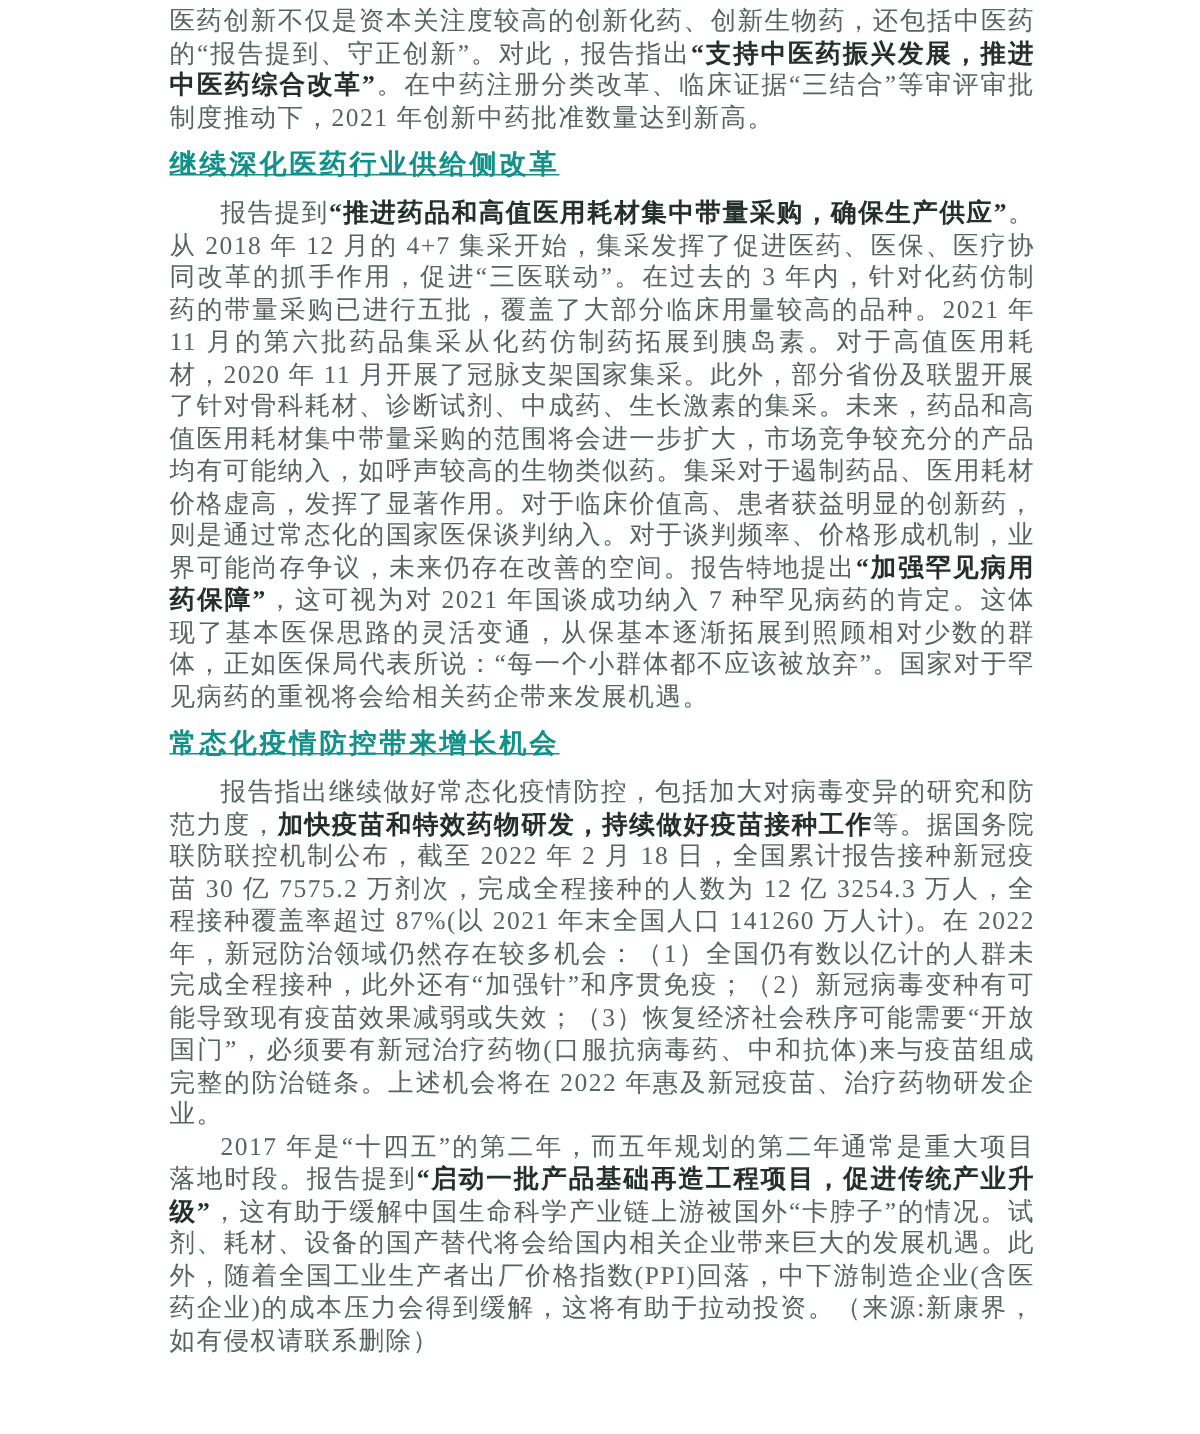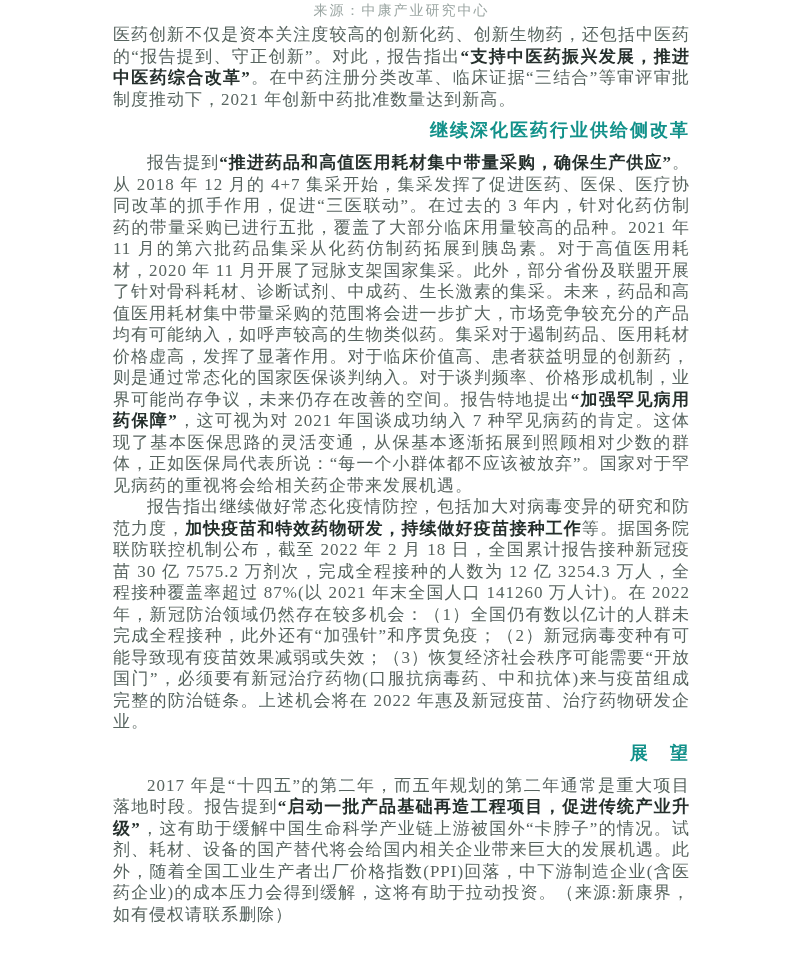--- a/index.html
+++ b/index.html
@@ -22,27 +22,28 @@
   }
   .source {
     text-align: center;
     font-size: 14px;
     line-height: 16px;
     letter-spacing: 2px;
     color: var(--source-color, #9aa5a2);
     margin: 0 0 5px 0;
   }
   .heading {
-    text-align: right;
+    text-align: left;
     font-size: 18px;
     line-height: 21px;
     font-weight: bold;
     letter-spacing: 2px;
     color: var(--heading-color, #12918a);
     margin: 10px 0 11px 0;
+    text-decoration: underline;
   }
   .para {
     font-size: 17px;
     line-height: 21.5px;
     letter-spacing: 1px;
     text-align: justify;
     text-justify: inter-ideograph;
     color: var(--body-color, #57645f);
     margin: 0;
   }
@@ -51,22 +52,21 @@
   }
   .seg.bold {
     font-weight: bold;
     color: var(--bold-color, #252f2c);
   }
 </style>
 </head>
 <body>
 
 <div class="page">
-  <div class="source">来源：中康产业研究中心</div>
   <article id="article">
       <p class="para"><span class="seg">医药创新不仅是资本关注度较高的创新化药、创新生物药，还包括中医药的“报告提到、守正创新”。对此，报告指出</span><span class="seg bold">“支持中医药振兴发展，推进中医药综合改革”</span><span class="seg">。在中药注册分类改革、临床证据“三结合”等审评审批制度推动下，2021 年创新中药批准数量达到新高。</span></p>
       <h2 class="heading">继续深化医药行业供给侧改革</h2>
       <p class="para indent"><span class="seg">报告提到</span><span class="seg bold">“推进药品和高值医用耗材集中带量采购，确保生产供应”</span><span class="seg">。从 2018 年 12 月的 4+7 集采开始，集采发挥了促进医药、医保、医疗协同改革的抓手作用，促进“三医联动”。在过去的 3 年内，针对化药仿制药的带量采购已进行五批，覆盖了大部分临床用量较高的品种。2021 年 11 月的第六批药品集采从化药仿制药拓展到胰岛素。对于高值医用耗材，2020 年 11 月开展了冠脉支架国家集采。此外，部分省份及联盟开展了针对骨科耗材、诊断试剂、中成药、生长激素的集采。未来，药品和高值医用耗材集中带量采购的范围将会进一步扩大，市场竞争较充分的产品均有可能纳入，如呼声较高的生物类似药。集采对于遏制药品、医用耗材价格虚高，发挥了显著作用。对于临床价值高、患者获益明显的创新药，则是通过常态化的国家医保谈判纳入。对于谈判频率、价格形成机制，业界可能尚存争议，未来仍存在改善的空间。报告特地提出</span><span class="seg bold">“加强罕见病用药保障”</span><span class="seg">，这可视为对 2021 年国谈成功纳入 7 种罕见病药的肯定。这体现了基本医保思路的灵活变通，从保基本逐渐拓展到照顾相对少数的群体，正如医保局代表所说：“每一个小群体都不应该被放弃”。国家对于罕见病药的重视将会给相关药企带来发展机遇。</span></p>
+      <h2 class="heading">常态化疫情防控带来增长机会</h2>
       <p class="para indent"><span class="seg">报告指出继续做好常态化疫情防控，包括加大对病毒变异的研究和防范力度，</span><span class="seg bold">加快疫苗和特效药物研发，持续做好疫苗接种工作</span><span class="seg">等。据国务院联防联控机制公布，截至 2022 年 2 月 18 日，全国累计报告接种新冠疫苗 30 亿 7575.2 万剂次，完成全程接种的人数为 12 亿 3254.3 万人，全程接种覆盖率超过 87%(以 2021 年末全国人口 141260 万人计)。在 2022 年，新冠防治领域仍然存在较多机会：（1）全国仍有数以亿计的人群未完成全程接种，此外还有“加强针”和序贯免疫；（2）新冠病毒变种有可能导致现有疫苗效果减弱或失效；（3）恢复经济社会秩序可能需要“开放国门”，必须要有新冠治疗药物(口服抗病毒药、中和抗体)来与疫苗组成完整的防治链条。上述机会将在 2022 年惠及新冠疫苗、治疗药物研发企业。</span></p>
-      <h2 class="heading">展　望</h2>
       <p class="para indent"><span class="seg">2017 年是“十四五”的第二年，而五年规划的第二年通常是重大项目落地时段。报告提到</span><span class="seg bold">“启动一批产品基础再造工程项目，促进传统产业升级”</span><span class="seg">，这有助于缓解中国生命科学产业链上游被国外“卡脖子”的情况。试剂、耗材、设备的国产替代将会给国内相关企业带来巨大的发展机遇。此外，随着全国工业生产者出厂价格指数(PPI)回落，中下游制造企业(含医药企业)的成本压力会得到缓解，这将有助于拉动投资。（来源:新康界，如有侵权请联系删除）</span></p>
     </article>
 </div>
 
 </body></html>

